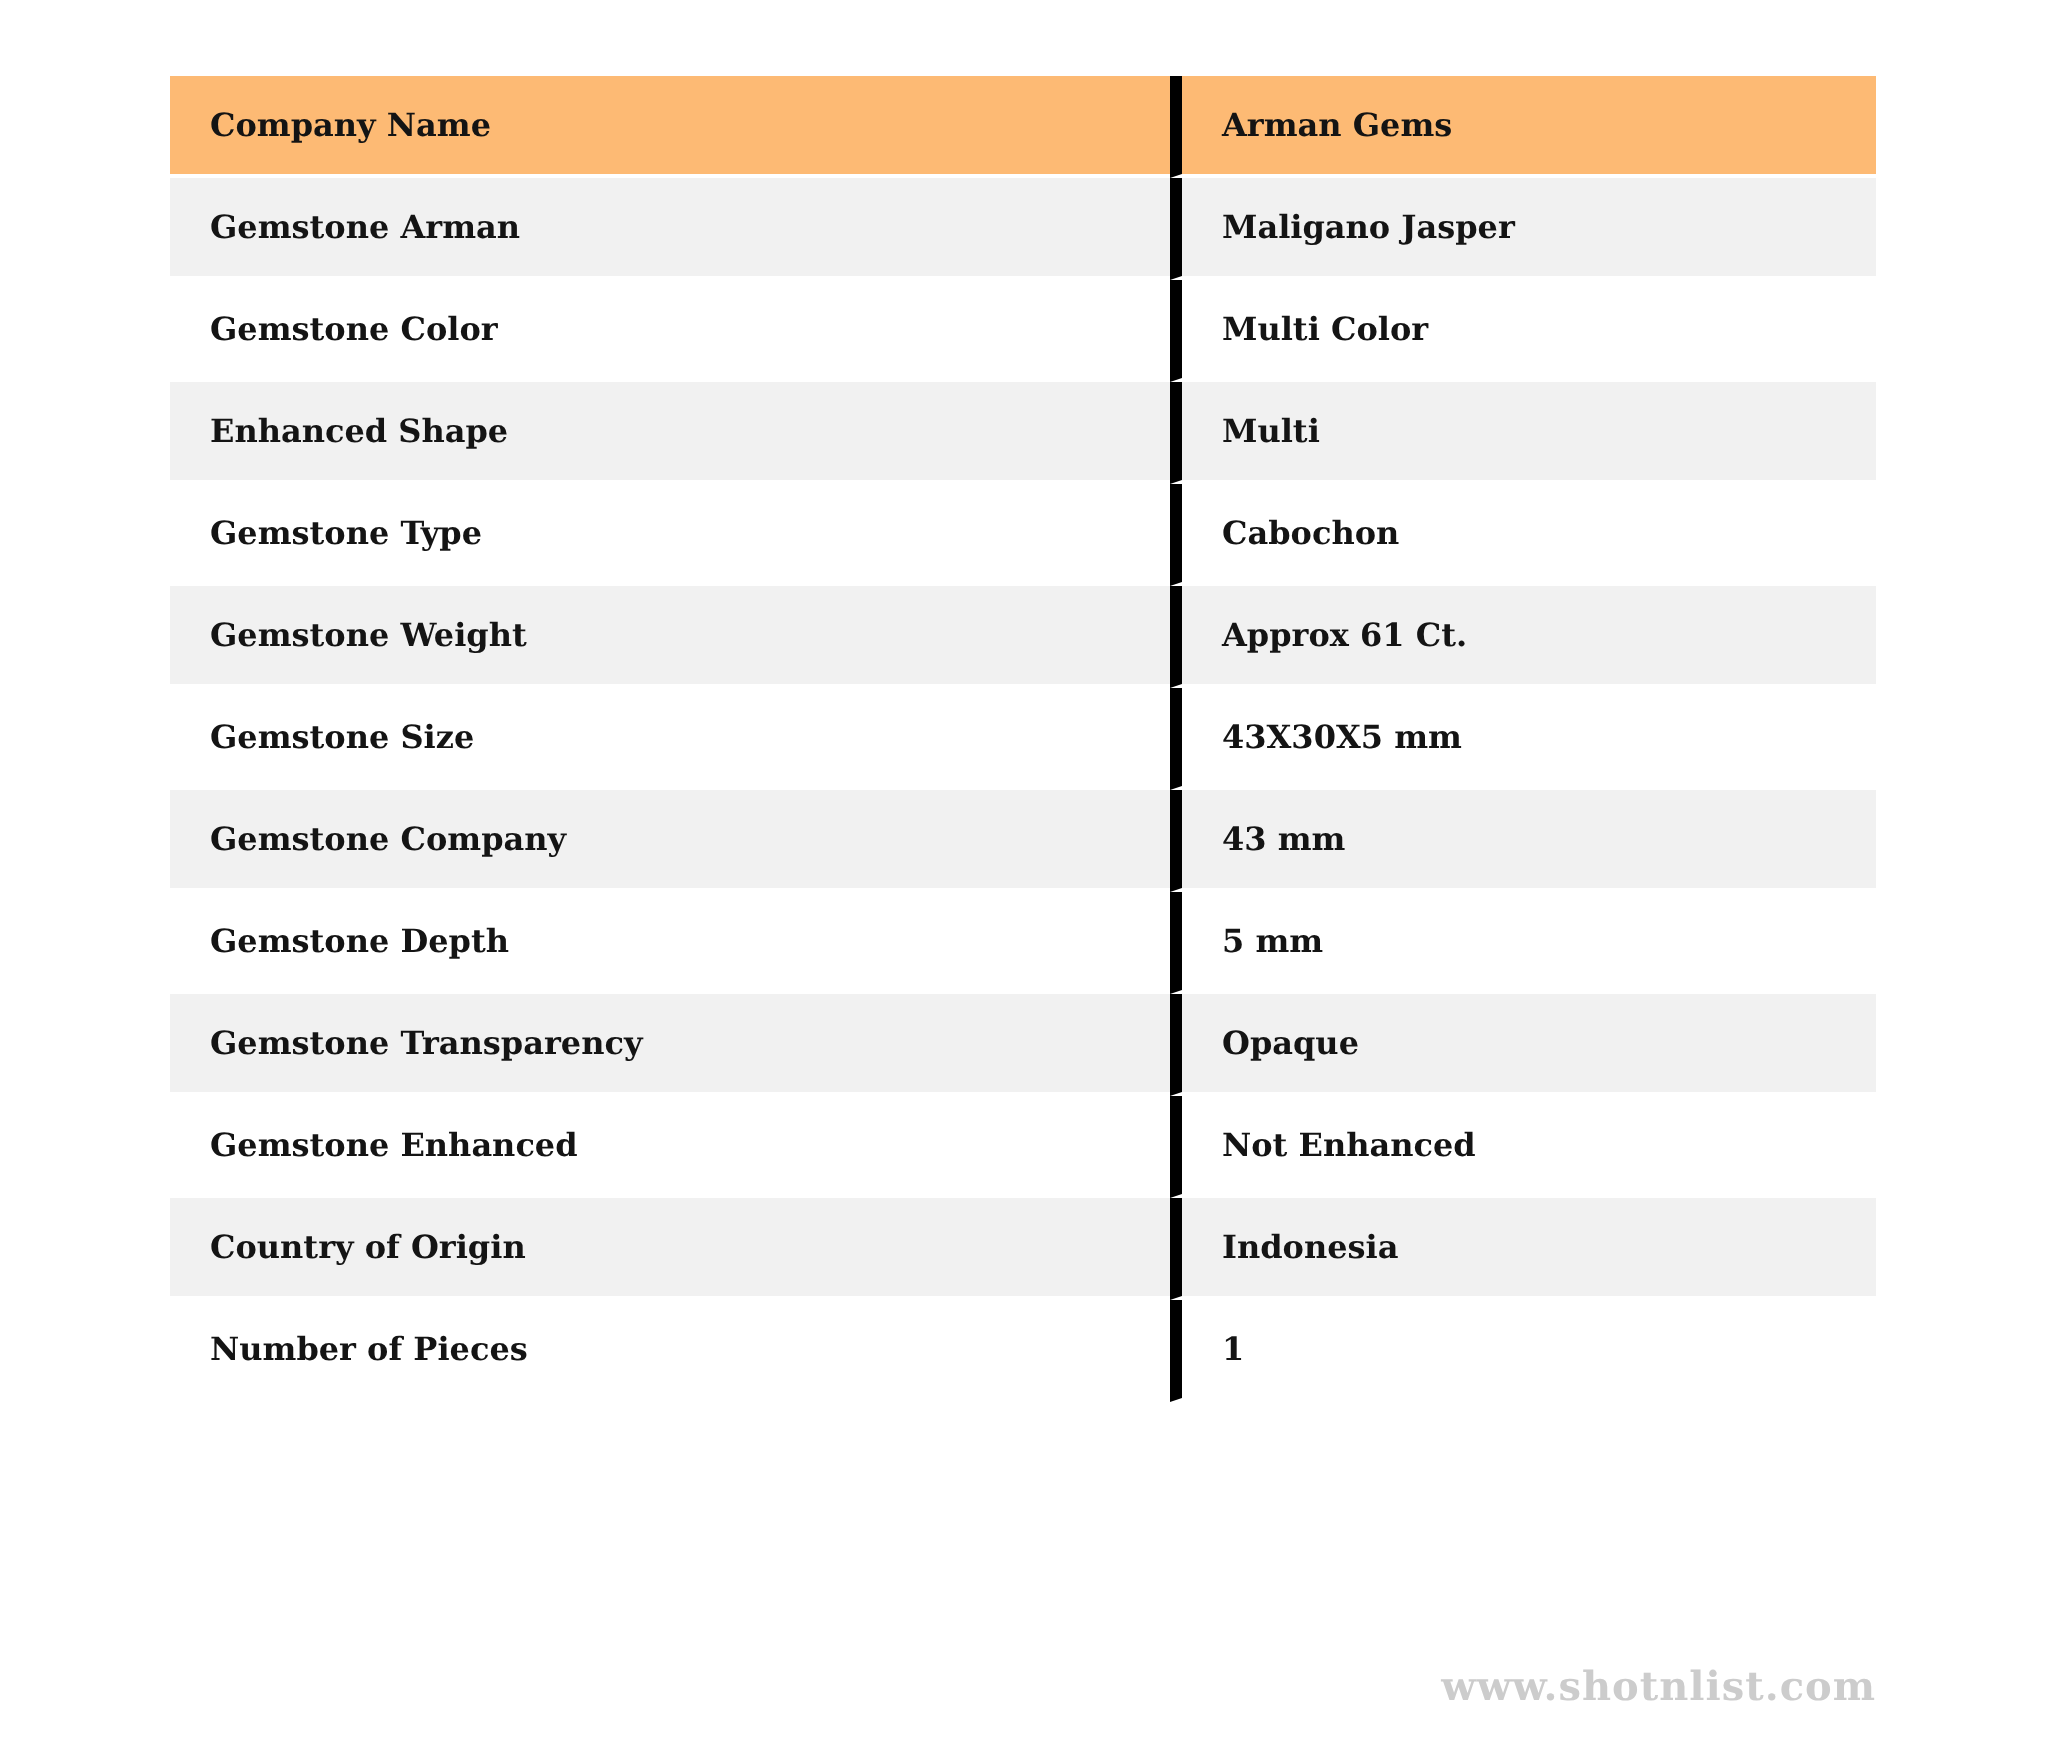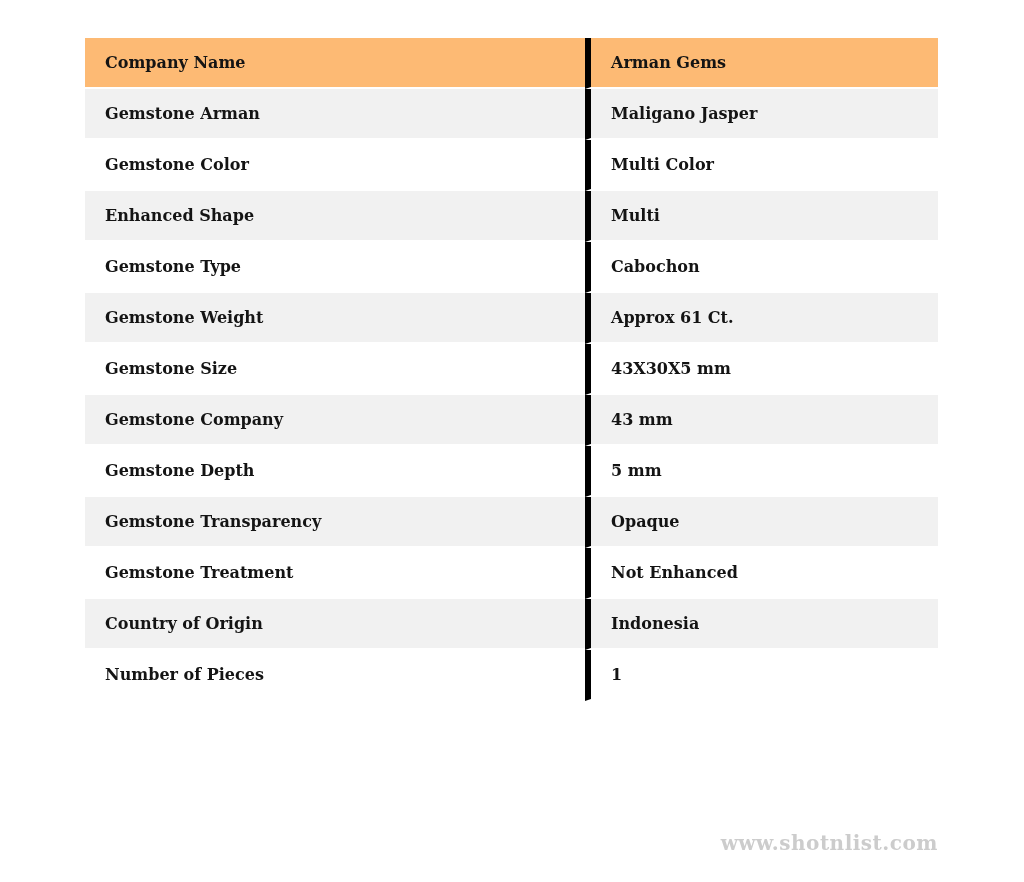--- a/index.html
+++ b/index.html
@@ -113,21 +113,21 @@
           </tr>
           <tr>
             <td class="lbl">Gemstone Depth</td>
             <td class="val">5 mm</td>
           </tr>
           <tr>
             <td class="lbl">Gemstone Transparency</td>
             <td class="val">Opaque</td>
           </tr>
           <tr>
-            <td class="lbl">Gemstone Treatment</td>
+            <td class="lbl">Gemstone Enhanced</td>
             <td class="val">Not Enhanced</td>
           </tr>
           <tr>
             <td class="lbl">Country of Origin</td>
             <td class="val">Indonesia</td>
           </tr>
           <tr>
             <td class="lbl">Number of Pieces</td>
             <td class="val">1</td>
           </tr>

